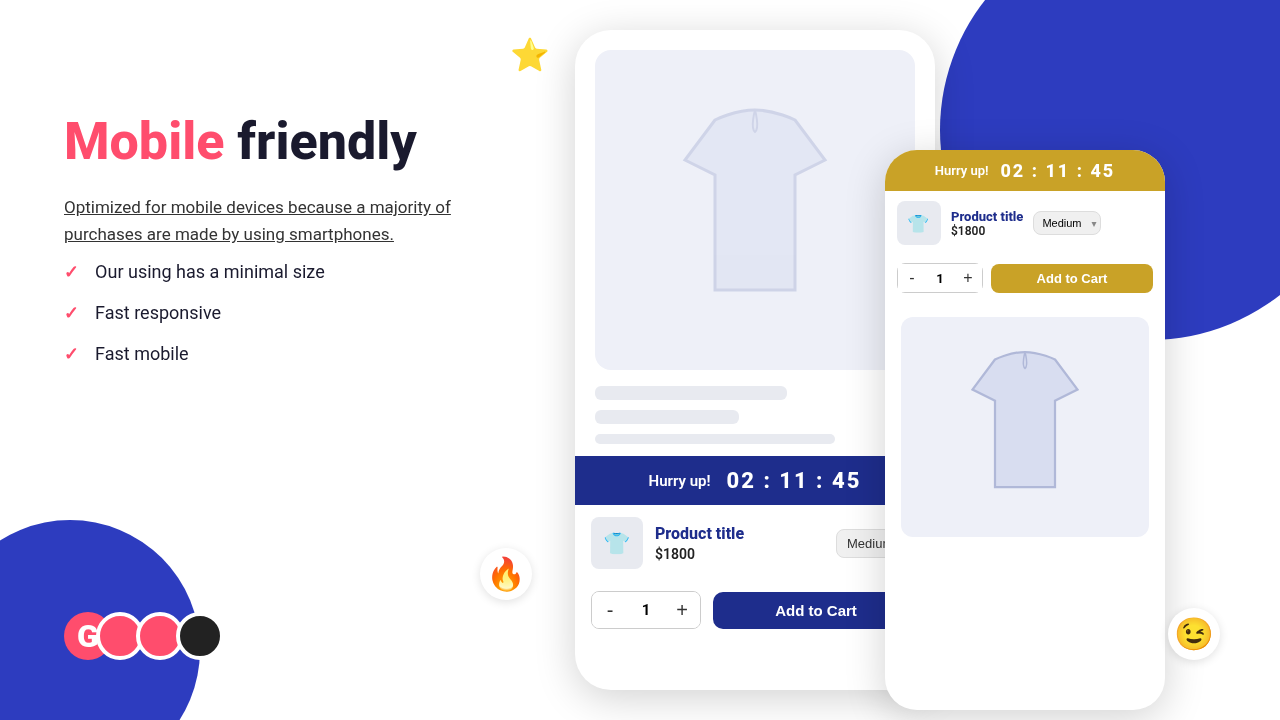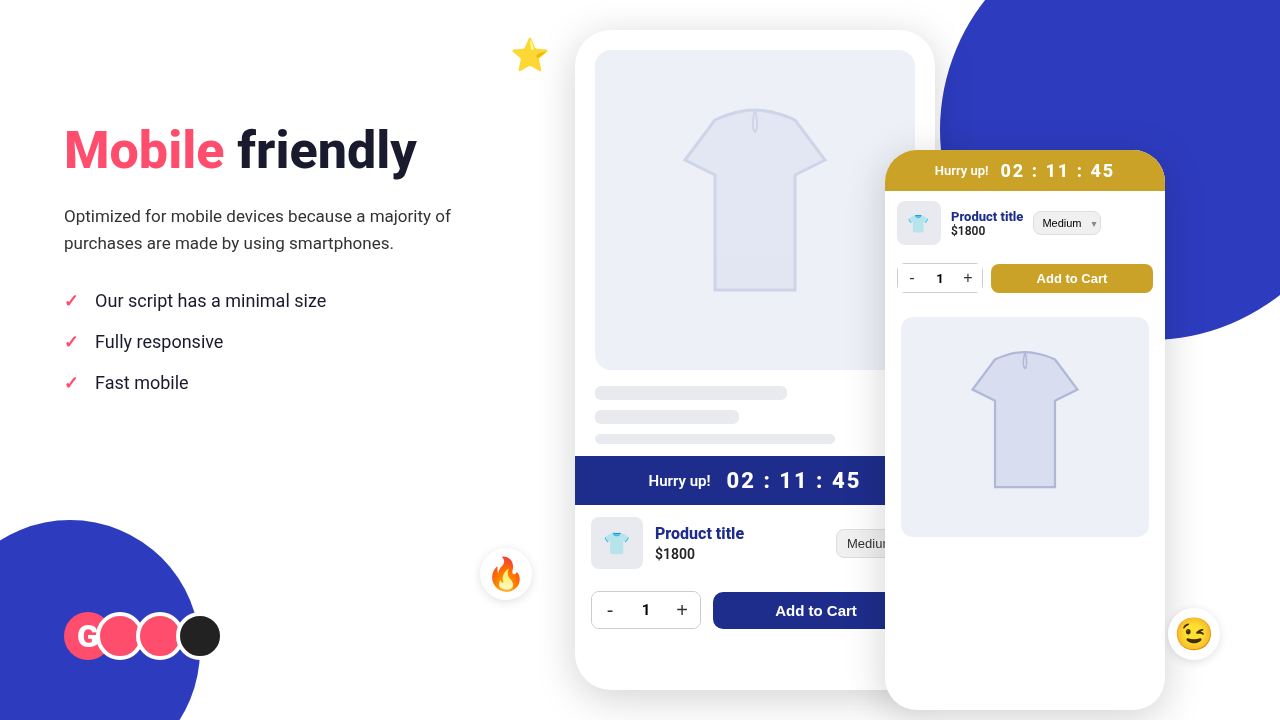--- a/index.html
+++ b/index.html
@@ -33,21 +33,21 @@
       height: 260px;
       background: #2d3cbf;
       border-radius: 50%;
       z-index: 0;
     }
 
     
     .left-content {
       position: absolute;
       left: 64px;
-      top: 122px;
+      top: 113px;
       width: 480px;
       z-index: 2;
     }
 
     .headline {
       font-size: 52px;
       font-weight: 800;
       line-height: 1.1;
       margin-bottom: 24px;
     }
@@ -55,22 +55,23 @@
       color: #ff4d6d;
     }
     .headline-friendly {
       color: #1a1a2e;
     }
 
     .description {
       font-size: 17px;
       color: #333;
       line-height: 1.6;
-      margin-bottom: 32px;
+      margin-bottom: 12px;
       max-width: 420px;
+      text-decoration: underline;
     }
 
     .feature-list {
       list-style: none;
     }
     .feature-list li {
       display: flex;
       align-items: center;
       font-size: 18px;
       color: #1a1a2e;
@@ -493,25 +494,25 @@
 <div class="wink-float">😉</div>
 
 <div class="left-content">
   <h1 class="headline">
     <span class="headline-mobile">Mobile</span><span class="headline-friendly"> friendly</span>
   </h1>
   <p class="description">Optimized for mobile devices because a majority of purchases are made by using smartphones.</p>
   <ul class="feature-list">
     <li>
       <span class="check-icon">✓</span>
-      <span>Our script has a minimal size</span>
+      <span>Our using has a minimal size</span>
     </li>
     <li>
       <span class="check-icon">✓</span>
-      <span>Fully responsive</span>
+      <span>Fast responsive</span>
     </li>
     <li>
       <span class="check-icon">✓</span>
       <span>Fast mobile</span>
     </li>
   </ul>
 </div>
 
 <div class="logo">
   <div class="logo-g">G</div>

